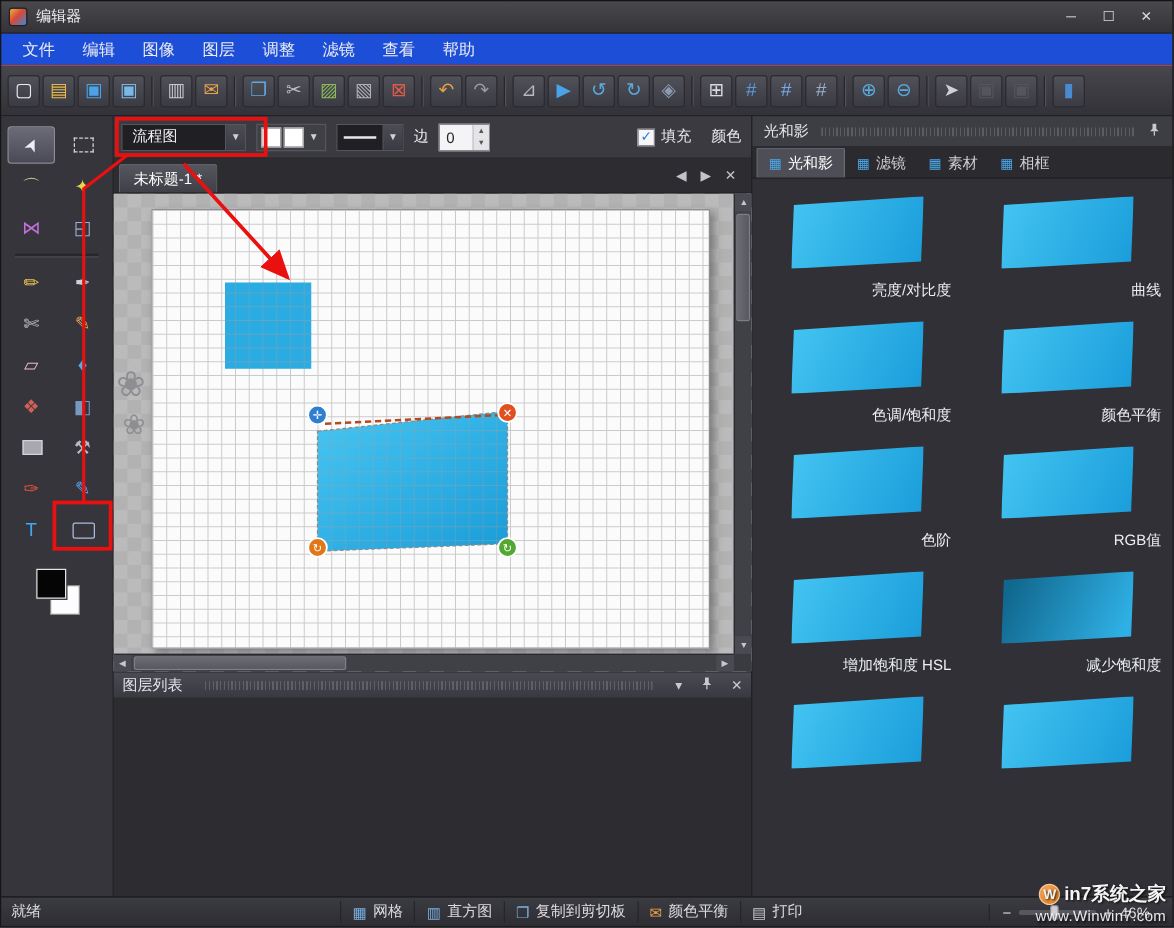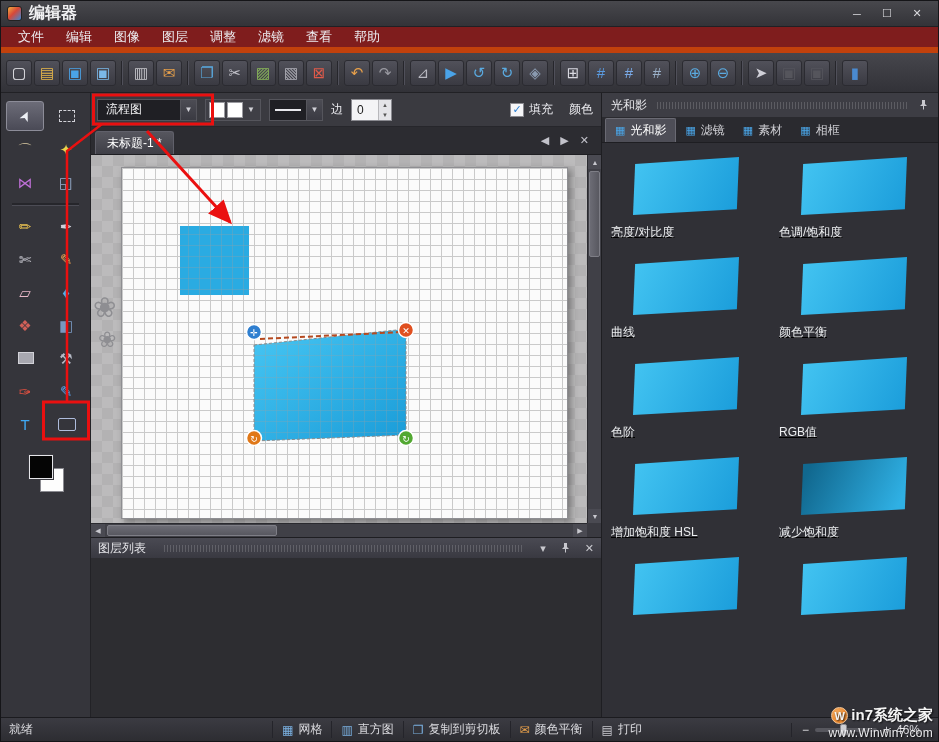--- a/index.html
+++ b/index.html
@@ -2,26 +2,26 @@
 <html><head>
 <meta charset="utf-8">
 <style>
   * { box-sizing: border-box; margin: 0; padding: 0; }
   html,body { background:#555; font-family:"Liberation Sans","DejaVu Sans",sans-serif; }
   .window { position:relative; width:939px; height:742px; background:#2d2d31; border:1px solid #151518; display:flex; flex-direction:column; overflow:hidden; }
 
   
   .titlebar { height:26px; flex:0 0 26px; display:flex; align-items:center; padding:0 6px; background:linear-gradient(#48484d,#333338); border-bottom:1px solid #202024; }
   .app-icon { width:15px; height:15px; border-radius:3px; background:linear-gradient(135deg,#f0b040 0%,#d84838 45%,#3a8ad8 100%); border:1px solid #222; }
-  .wtitle { margin-left:7px; font-size:16px; color:#f0f0f2;font-weight:bold; }
+  .wtitle { margin-left:7px; font-size:12px; color:#f0f0f2; }
   .win-controls { margin-left:auto; display:flex; }
   .win-btn { width:30px; height:20px; display:flex; align-items:center; justify-content:center; color:#d8d8dc; font-size:11px; }
 
   
-  .menubar { height:26px; flex:0 0 26px; display:flex; align-items:center; background:#7f1d1d; padding:0 6px; border-bottom:6px solid #c2410c; }
+  .menubar { height:26px; flex:0 0 26px; display:flex; align-items:center; background:#1d4ed8; padding:0 6px; border-bottom:1px solid #c2410c; }
   .menu-item { padding:0 11px; font-size:13px; color:#ececf0; line-height:26px; }
 
   
   .toolbar { height:40px; flex:0 0 40px; display:flex; align-items:center; background:linear-gradient(#46464c,#323238); border-bottom:1px solid #212125; padding:0 4px; overflow:hidden; }
   .tbicon { flex:0 0 auto; width:26px; height:26px; margin:0 1px; border-radius:3px; background:linear-gradient(#51515a,#3a3a42); border:1px solid #2b2b31; display:flex; align-items:center; justify-content:center; font-size:15px; color:#d8d8dc; }
   .tbicon.sep { width:0; background:none; border:none; border-left:1px solid #26262b; border-right:1px solid #50505a; border-radius:0; height:24px; margin:0 4px; }
   .glyph { line-height:1; }
 
   
   .main { flex:1; display:flex; min-height:0; }
@@ -106,21 +106,21 @@
   .layer-item.selected .layer-label { margin-top:24px; }
 
   
   .rpanel { flex:1; display:flex; flex-direction:column; min-height:0; border-left:1px solid #1e1e22; }
   .rpanel-header { height:24px; flex:0 0 24px; display:flex; align-items:center; gap:6px; background:#3d3d44; padding:0 9px; font-size:12px; color:#e8e8ec; }
   .rtabs { height:26px; flex:0 0 26px; display:flex; align-items:flex-end; background:#2a2a2f; padding:0 3px; border-bottom:1px solid #1e1e22; }
   .rtab { height:24px; display:flex; align-items:center; gap:5px; padding:0 9px; font-size:12px; color:#cfcfd4; }
   .rtab.selected { background:#4e4e57; border:1px solid #6a6a73; border-bottom:none; border-radius:2px 2px 0 0; color:#fff; }
   .rtab-icon { color:#4aa6e8; font-size:11px; }
   .rcontent { flex:1; background:#303036; display:grid; grid-template-columns:1fr 1fr; grid-auto-rows:100px; padding-top:14px; overflow:hidden; justify-items:center; }
-  .preset { width:150px; text-align:left;text-decoration:underline; }
+  .preset { width:150px; text-align:right; }
   .preset-thumb { width:106px; height:58px; margin:0 auto; clip-path:polygon(2% 12%,100% 0,98% 90%,0 100%); background:linear-gradient(115deg,#44c5f2,#1a9cda); }
   .preset.tone-dark .preset-thumb { background:linear-gradient(115deg,#11688f 10%,#2fb0e4 90%); }
   .preset-label { display:block; margin-top:9px; font-size:12px; color:#eceef0; }
 
   
   .statusbar { height:24px; flex:0 0 24px; display:flex; align-items:center; background:linear-gradient(#3b3b42,#2d2d32); border-top:1px solid #1b1b1f; padding:0 8px; font-size:12px; color:#dcdce0; }
   .status-group { margin-left:auto; display:flex; align-items:center; margin-right:140px; }
   .status-item { display:flex; align-items:center; gap:5px; padding:0 9px; border-left:1px solid #24242a; }
   .zoom-ctrl { display:flex; align-items:center; gap:6px; padding:0 10px; border-left:1px solid #24242a; }
   .zoom-track { position:relative; width:62px; height:4px; background:#57575e; border-radius:2px; }
@@ -534,26 +534,26 @@
         </div>
       <div class="rcontent" data-name="preset-grid">
 
           <div class="preset" data-name="preset-item">
             <div class="preset-thumb" data-name="preset-thumbnail"></div>
             <span class="preset-label" data-name="preset-label">亮度/对比度</span>
           </div>
 
           <div class="preset" data-name="preset-item">
             <div class="preset-thumb" data-name="preset-thumbnail"></div>
+            <span class="preset-label" data-name="preset-label">曲线</span>
+          </div>
+
+          <div class="preset" data-name="preset-item">
+            <div class="preset-thumb" data-name="preset-thumbnail"></div>
             <span class="preset-label" data-name="preset-label">色调/饱和度</span>
-          </div>
-
-          <div class="preset" data-name="preset-item">
-            <div class="preset-thumb" data-name="preset-thumbnail"></div>
-            <span class="preset-label" data-name="preset-label">曲线</span>
           </div>
 
           <div class="preset" data-name="preset-item">
             <div class="preset-thumb" data-name="preset-thumbnail"></div>
             <span class="preset-label" data-name="preset-label">颜色平衡</span>
           </div>
 
           <div class="preset" data-name="preset-item">
             <div class="preset-thumb" data-name="preset-thumbnail"></div>
             <span class="preset-label" data-name="preset-label">色阶</span>

